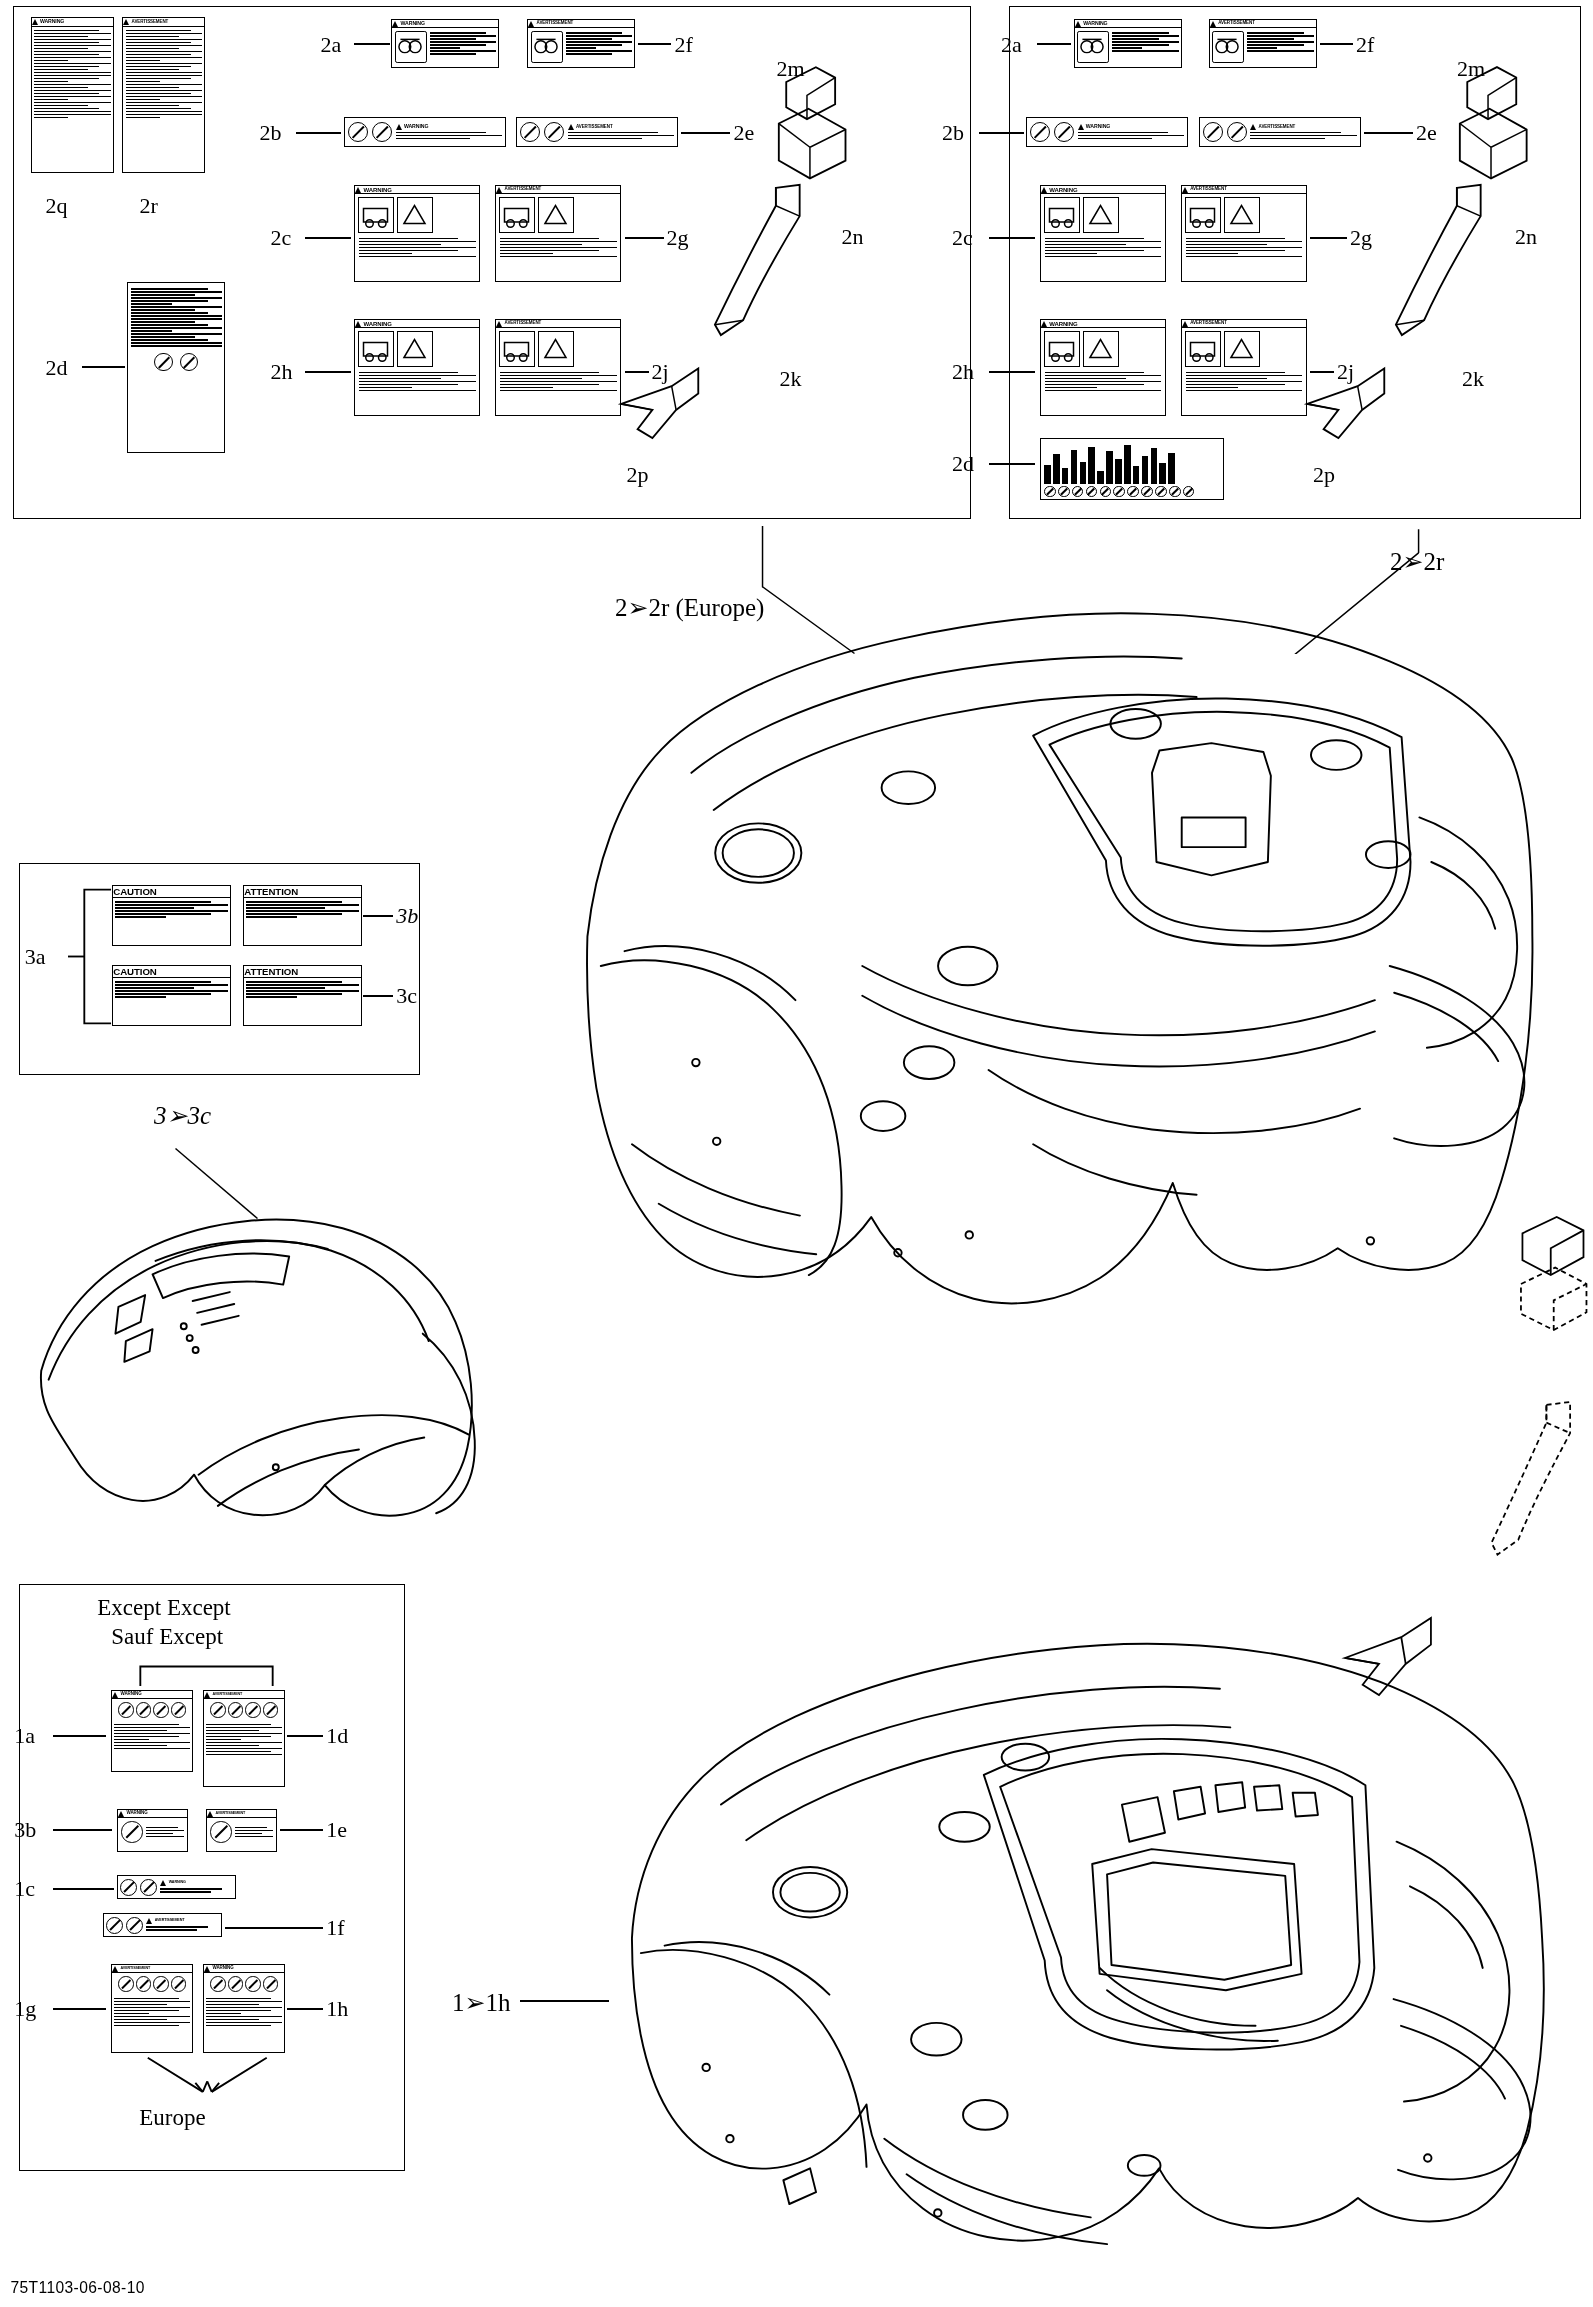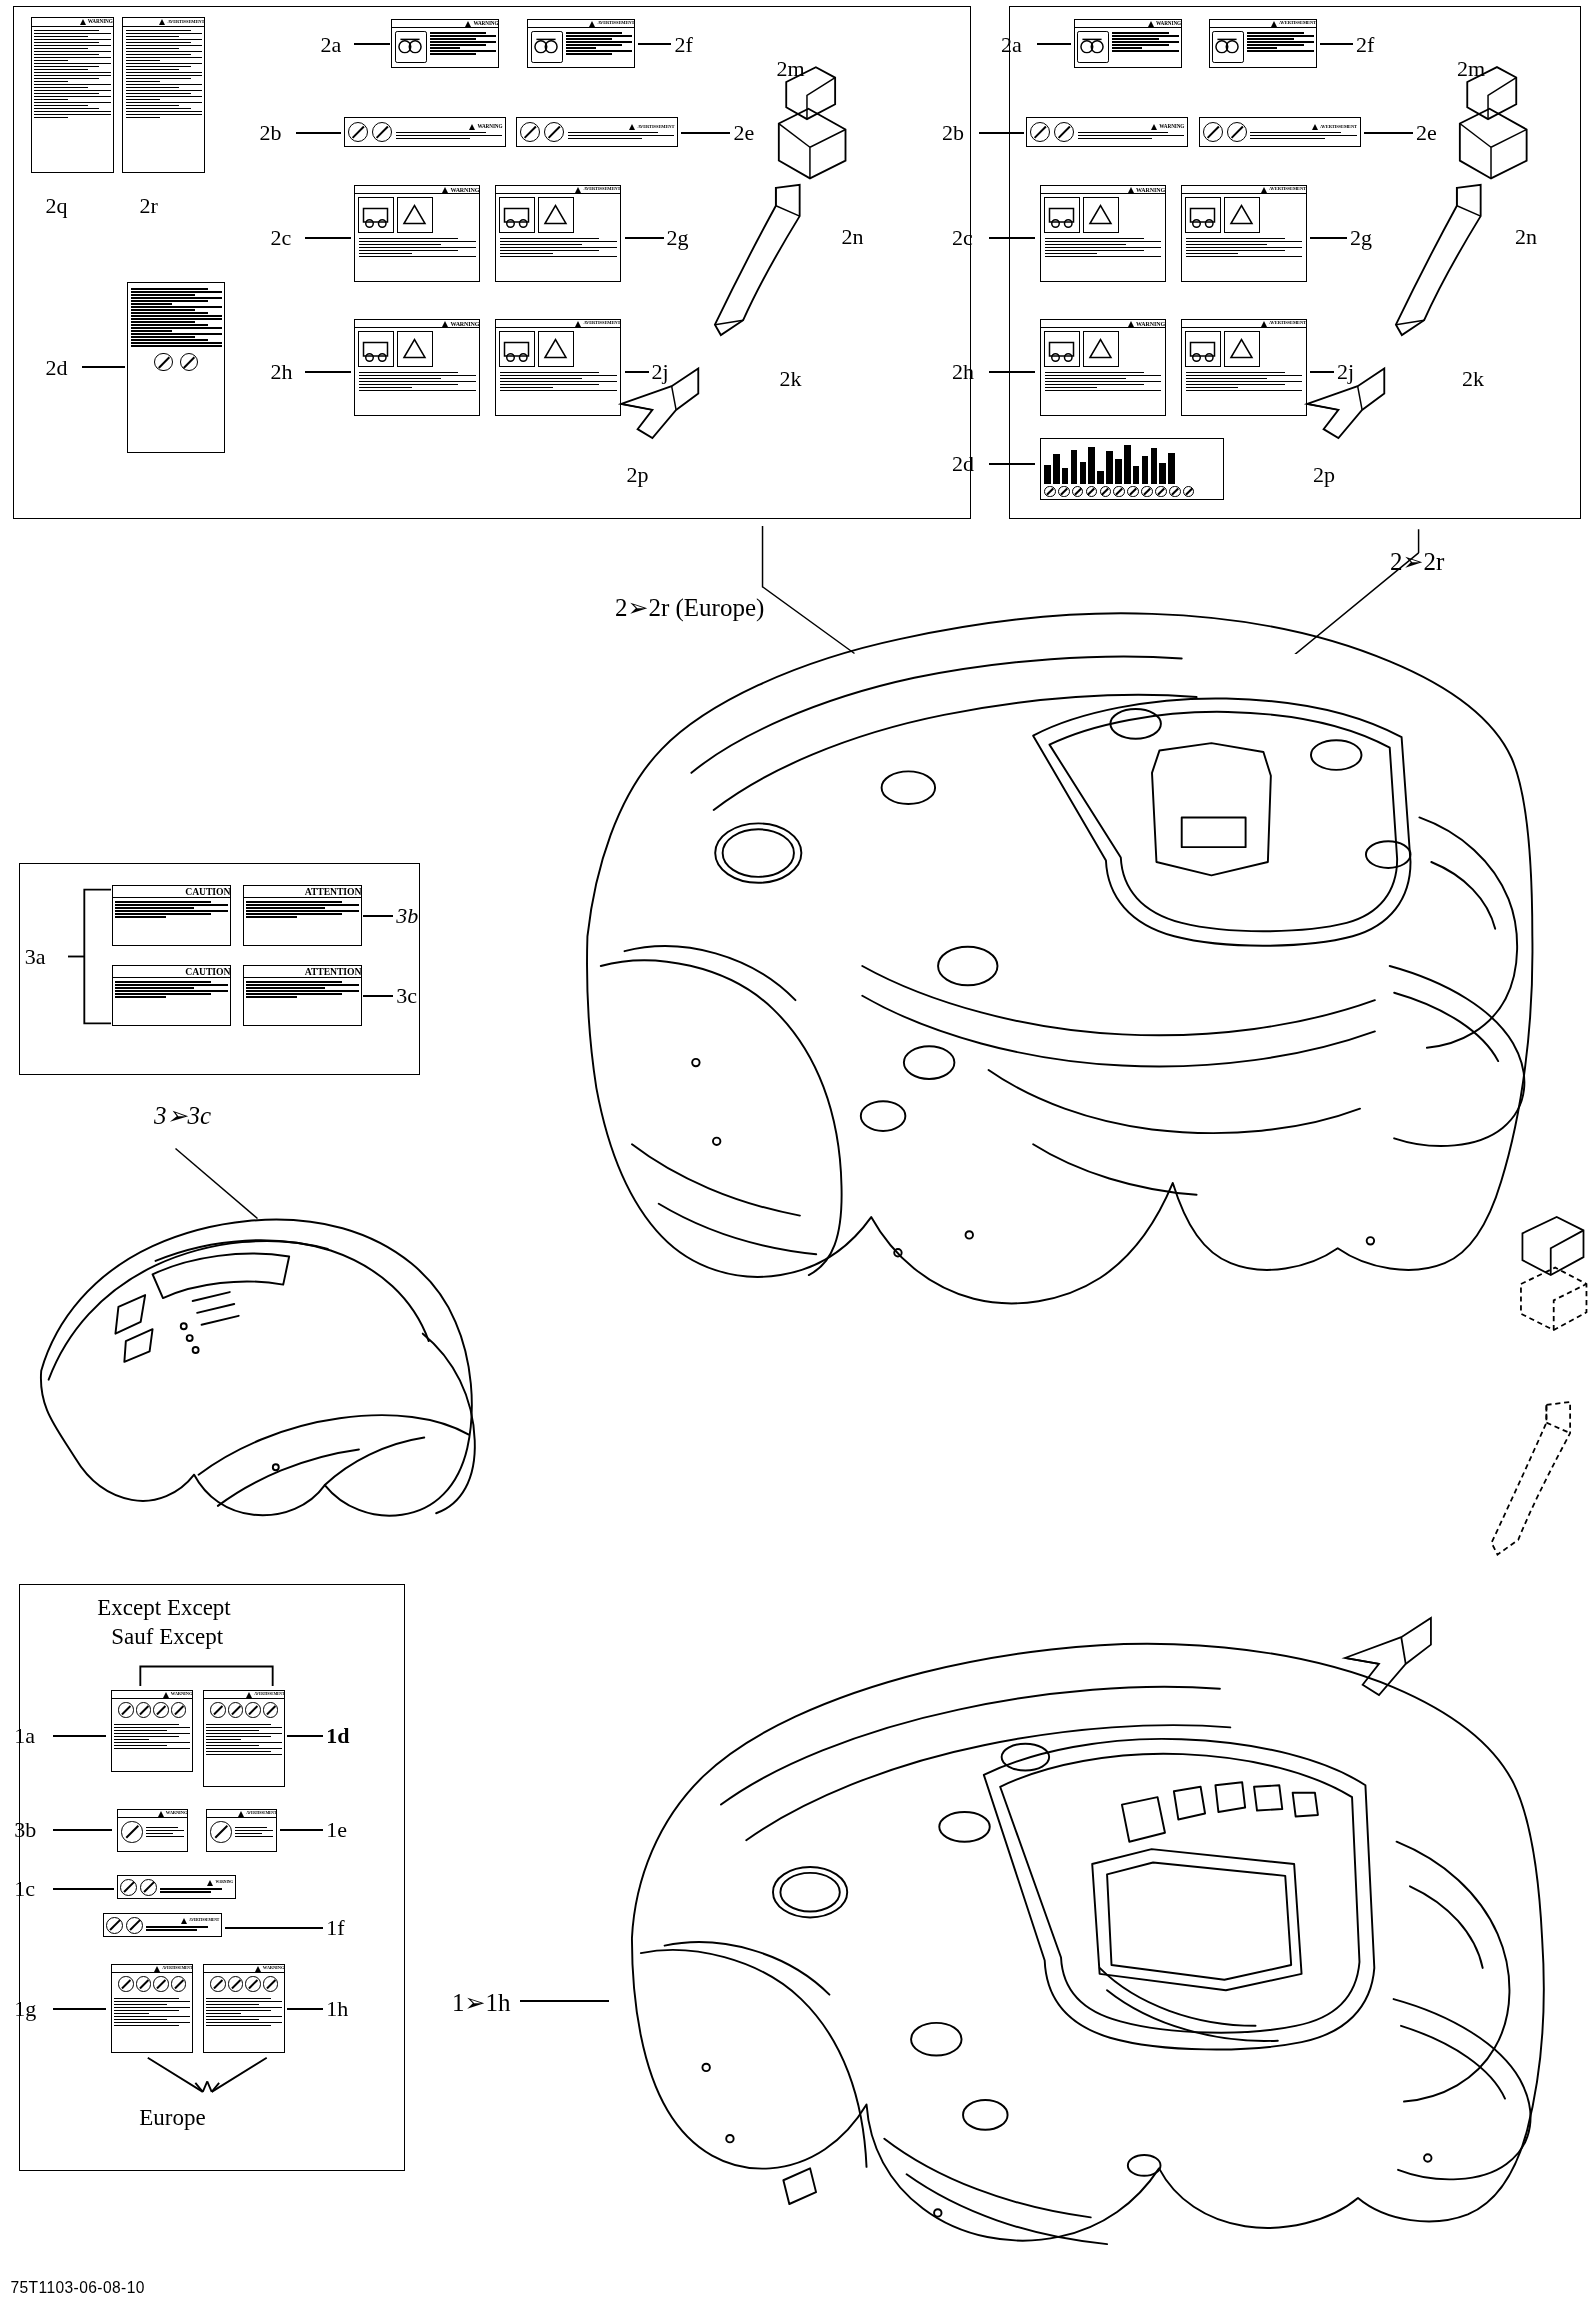--- a/index.html
+++ b/index.html
@@ -41,24 +41,24 @@
   .decal {
     position: absolute;
     border: 1.5px solid #000;
     background: #fff;
     box-sizing: border-box;
     overflow: hidden;
   }
   .decal .hdr {
     display: flex;
     align-items: center;
-    justify-content: flex-end;
+    justify-content: flex-start;
     gap: 2.2px;
     border-bottom: 0.7px solid #000;
-    font-family: Liberation Serif, serif;
+    font-family: Liberation Sans, sans-serif;
     font-weight: bold;
     letter-spacing: -0.1px;
     line-height: 1;
     padding: 0.7px 0;
   }
   .decal .hdr .tri {
     width: 0; height: 0;
     border-left: 3.7px solid transparent;
     border-right: 3.7px solid transparent;
     border-bottom: 6.7px solid #000;
@@ -888,21 +888,21 @@
         <div class="line"></div>
           <div class="line m"></div>
           <div class="line xs"></div>
         <div class="line"></div>
           <div class="line s"></div>
           <div class="line"></div>
         <div class="line m"></div>
           <div class="line"></div>
       </div>
     </div>
-    <div class="lbl" style="left:306px; top:138px;font-weight:bold;">1d</div>
+    <div class="lbl" style="left:306px; top:138px;">1d</div>
     <div class="leader" style="left:267px; top:150px; width:36px; height:1.5px;"></div>
 
     <div class="decal" style="left:97px; top:224px; width:71px; height:43px;">
       <div class="hdr" style="font-size:4.5px;">
           <span class="tri"></span>
           <span>WARNING</span>
         </div>
       <div style="display:flex; align-items:center; gap:3px; padding:3px;">
         <div class="circ" style="width:19.3px;height:19.3px;"></div>
         <div style="flex:1;">

